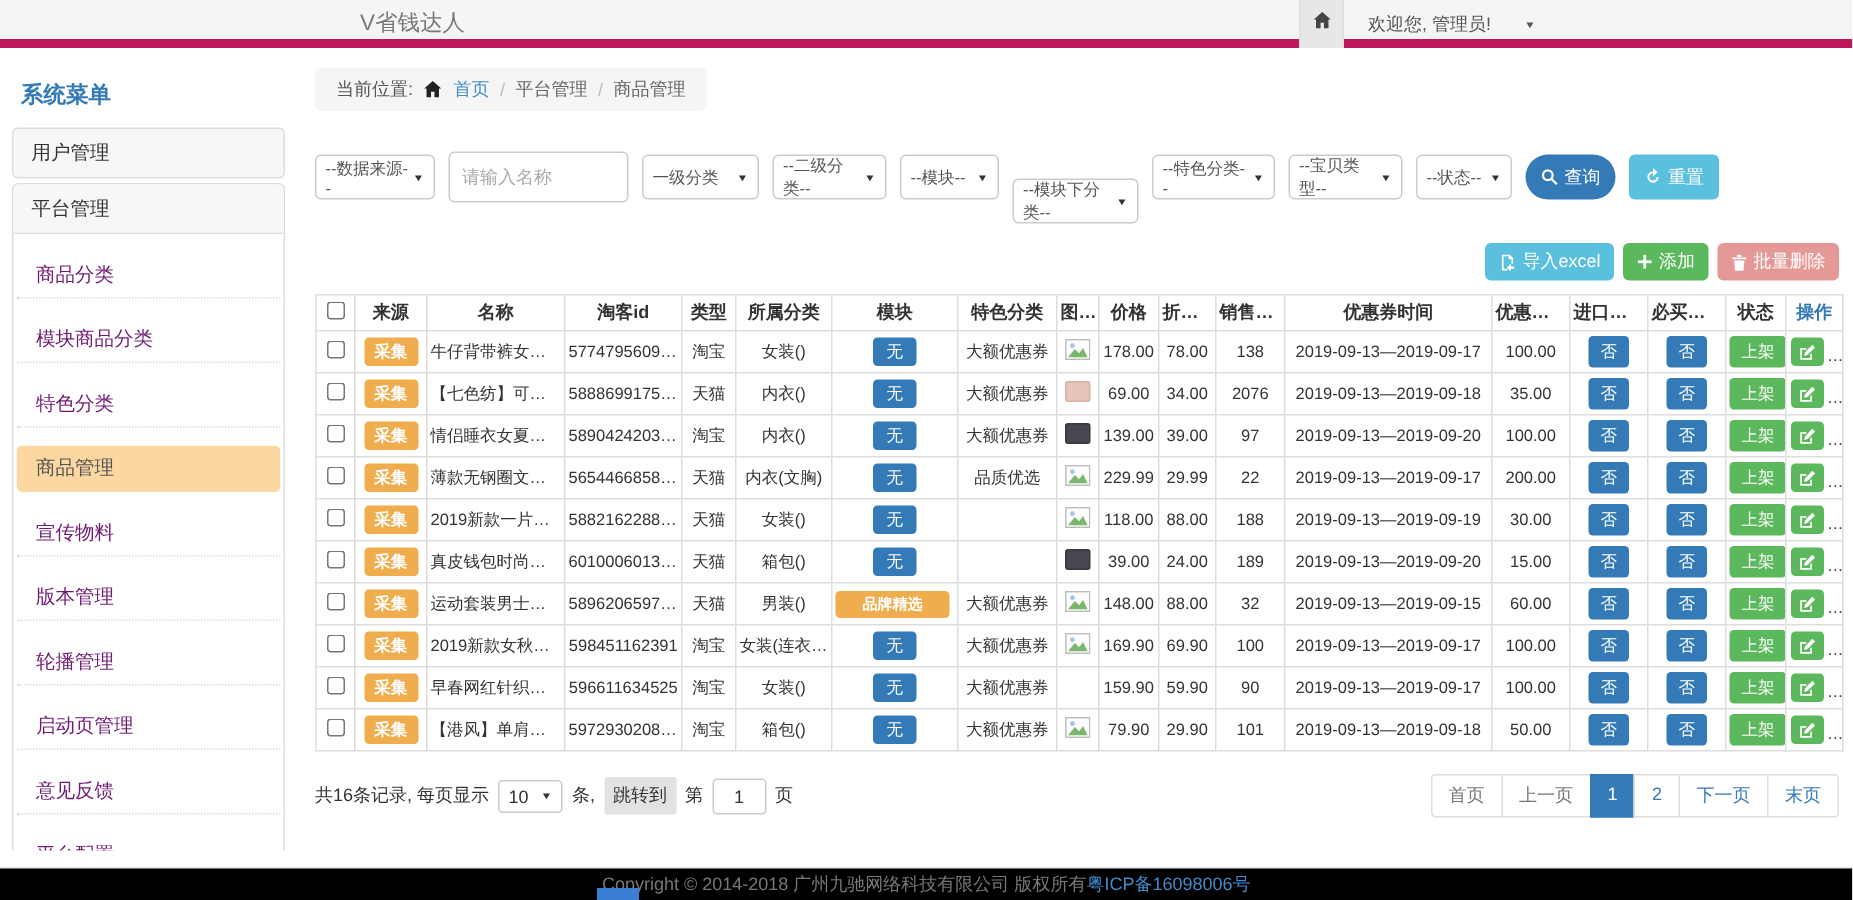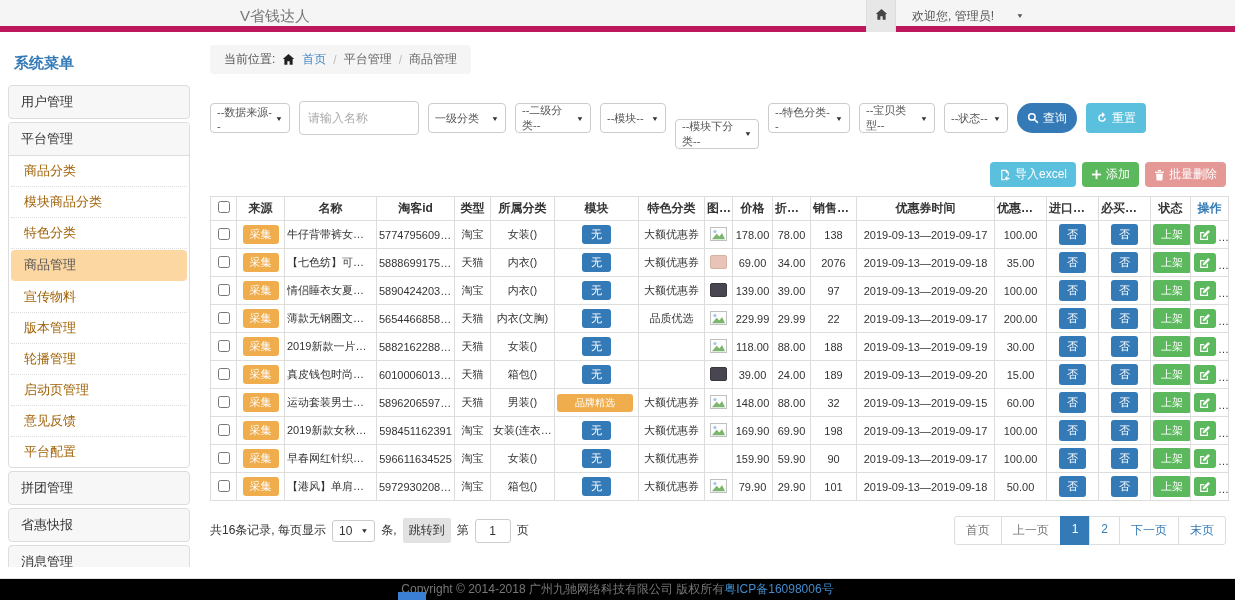--- a/index.html
+++ b/index.html
@@ -15,21 +15,21 @@
   .welcome { margin-left:16px; font-size:12px; color:#555; cursor:pointer; display:flex; align-items:center; gap:22px; }
   .caret { font-size:8px; color:#555; transform:scaleY(0.8); }
 
   
   .sidebar { position:absolute; left:8px; top:44px; width:182px; bottom:33px; overflow:hidden; }
   .sidebar-title { color:#337ab7; font-weight:bold; font-size:15px; padding:10px 6px 12px 6px; }
   .panel { border:1px solid #ddd; border-radius:4px; background:#f7f7f7; margin-bottom:3px; }
   .panel-header { padding:7px 12px; font-size:13px; color:#333; cursor:pointer; }
   .panel.expanded { background:#fff; }
   .panel.expanded .panel-header { background:#f7f7f7; border-bottom:1px solid #ddd; border-radius:4px 4px 0 0; }
-  .subitem { margin:0 2px; padding:6px 13px; font-size:13px; color:#a16207; border-bottom:1px dotted #ddd; cursor:pointer; }
+  .subitem { margin:12px 2px; padding:6px 13px; font-size:13px; color:#701a75; border-bottom:1px dotted #ddd; cursor:pointer; }
   .panel .subitem:last-child { border-bottom:none; }
   .subitem.active { background:#fcd7a1; border-radius:4px; color:#555; border-bottom:1px dotted transparent; margin:1px 2px; }
 
   
   .main { position:absolute; left:210px; top:42px; width:1016px; }
   .breadcrumb { display:inline-flex; align-items:center; gap:7px; background:#f5f5f5; border-radius:4px; padding:6px 14px; font-size:12px; color:#555; margin-top:3px; }
   .breadcrumb .bc-home-icon { color:#222; display:flex; }
   .breadcrumb a.bc-link { color:#428bca; text-decoration:none; cursor:pointer; }
   .bc-sep { color:#bbb; }
   .bc-plain { color:#666; }
@@ -50,21 +50,21 @@
   .actions { margin-top:13px; display:flex; justify-content:flex-end; gap:6px; }
   .actions .btn { height:25px; font-size:12px; padding:0 9px; }
 
   .table-wrap { margin-top:9px; }
   table.goods { width:1016px; border-collapse:collapse; table-layout:fixed; font-size:11px; color:#333; }
   .goods th, .goods td { border:1px solid #ddd; text-align:center; padding:3px 2px; height:19px; overflow:hidden; white-space:nowrap; text-overflow:ellipsis; vertical-align:middle; }
   .goods th { font-size:12px; font-weight:bold; color:#333; }
   .goods th.op-head { color:#337ab7; }
   .goods input[type=checkbox] { width:12px; height:12px; margin:0; cursor:pointer; }
 
-  .badge-orange { background:#f0ad4e; color:#fff; border-radius:3px; padding:2px 7px; font-size:11px; display:inline-block; }
+  .badge-orange { background:#f0ad4e; color:#fff; border-radius:3px; padding:2px 7px; font-size:11px; display:inline-block;font-weight:bold; }
   .badge-orange.sm { padding:2px 18px; font-size:10px; }
   .badge-blue { background:#337ab7; color:#fff; border-radius:3px; padding:2px 9px; font-size:11px; display:inline-block; }
   .tag-btn { background:#337ab7; border:none; color:#fff; border-radius:3px; padding:3px 8px; font-size:11px; cursor:pointer; }
   .tag-green { background:#5cb85c; }
   .op-btn { width:22px; height:19px; border:none; border-radius:3px; color:#fff; display:inline-flex; align-items:center; justify-content:center; margin:0 1px; cursor:pointer; padding:0; }
   .op-edit { background:#5cb85c; }
   .op-del { background:#d9534f; }
   .thumb { display:inline-block; width:17px; height:14px; border-radius:2px; }
   .thumb.pink { background:#e8c4b8; border:1px solid #d8b0a4; }
   .thumb.dark { background:#4a4650; border:1px solid #3a3740; }
@@ -525,21 +525,21 @@
               <td>女装(连衣裙)</td>
               <td><span class="badge-blue">无</span></td>
               <td>大额优惠券</td>
               <td><span><svg viewBox="0 0 18 15" width="17" height="14">
                     <rect x="0.5" y="0.5" width="17" height="14" fill="#fdfdfd" stroke="#bbb"></rect>
                     <circle cx="5.2" cy="4.8" r="1.7" fill="#9fc5e8"></circle>
                     <path d="M2 13 L7 7.2 L10 10.2 L12.8 6.4 L16 13 Z" fill="#7cb56e"></path>
                   </svg></span></td>
               <td>169.90</td>
               <td>69.90</td>
-              <td>198</td>
+              <td>100</td>
               <td>2019-09-13—2019-09-17</td>
               <td>100.00</td>
               <td><button class="tag-btn">否</button></td>
               <td><button class="tag-btn">否</button></td>
               <td><button class="tag-btn tag-green">上架</button></td>
               <td><button class="op-btn op-edit">
                   <svg viewBox="0 0 16 16" width="12" height="12" fill="currentColor">
                     <path d="M12.3 1.2 l2.4 2.4 L8 10.3 5 11 5.7 8 Z"></path>
                     <path d="M1.5 4 h5.5 v1.6 H3.1 v7.3 h7.3 V9 h1.6 v5.5 H1.5 Z"></path>
                   </svg>

